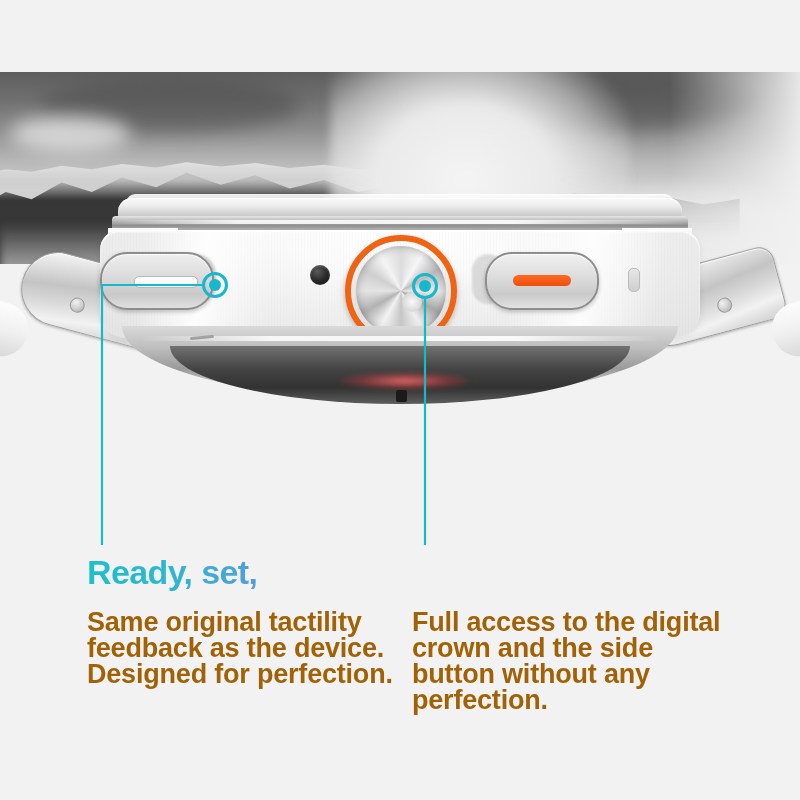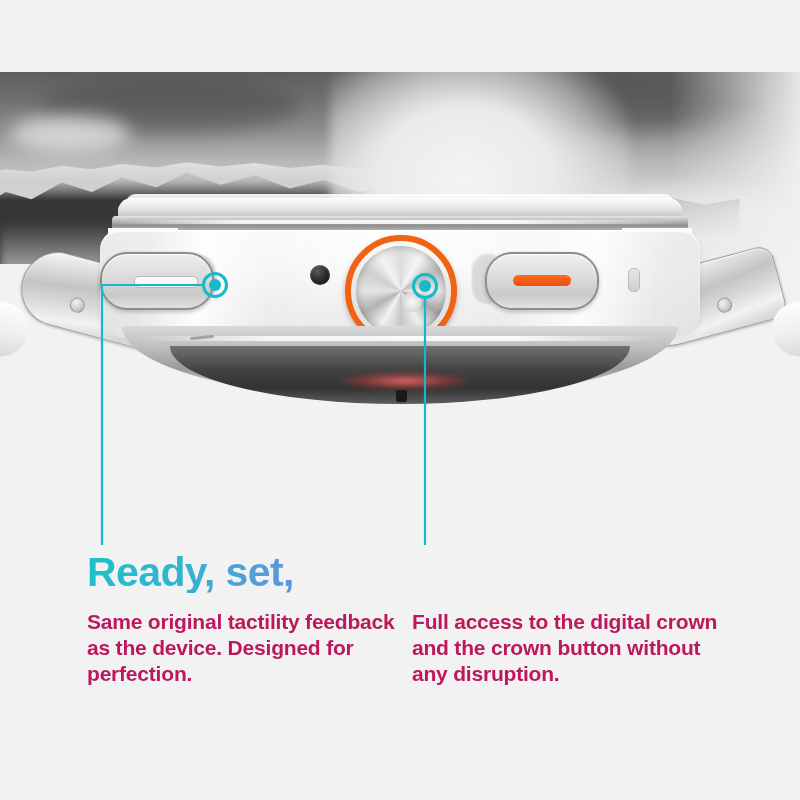--- a/index.html
+++ b/index.html
@@ -256,28 +256,28 @@
     background:#16b8cc;
   }
   .dot-1{left:202px;top:272px;}
   .dot-2{left:412px;top:273px;}
 
   
   .col{position:absolute;width:320px;}
   .col-left{left:87px;top:552px;}
   .col-right{left:412px;top:552px;}
   .headline{
-    font-size:41px;line-height:41px;font-weight:700;letter-spacing:-.6px;
+    font-size:34px;line-height:41px;font-weight:700;letter-spacing:-.6px;
     margin:0 0 16px 0;
     background:linear-gradient(96deg,#1ec0c8 0%,#2fb6cf 26%,#5a9ad9 58%,#7b7fe0 88%);
     -webkit-background-clip:text;background-clip:text;
     color:transparent;-webkit-text-fill-color:transparent;
   }
   .body-copy{
-    font-size:21px;line-height:26px;font-weight:600;color:#be185d;
+    font-size:27px;line-height:26px;font-weight:600;color:#a16207;
     margin:0;letter-spacing:-.2px;
   }
 </style>
 </head>
 <body>
 
 <div class="stage">
 
   <div class="photo-band">
     <div class="sky"></div>
@@ -372,16 +372,16 @@
     <div class="dot-ring"></div>
   </div>
 
   <div class="col col-left">
     <h2 class="headline"><span>Ready, set,</span><br></h2>
     <p class="body-copy">Same original tactility feedback as the device. Designed for perfection.</p>
   </div>
 
   <div class="col col-right">
     <h2 class="headline"><br></h2>
-    <p class="body-copy">Full access to the digital crown and the crown button without any disruption.</p>
+    <p class="body-copy">Full access to the digital crown and the side button without any perfection.</p>
   </div>
 
 </div>
 
 </body></html>

